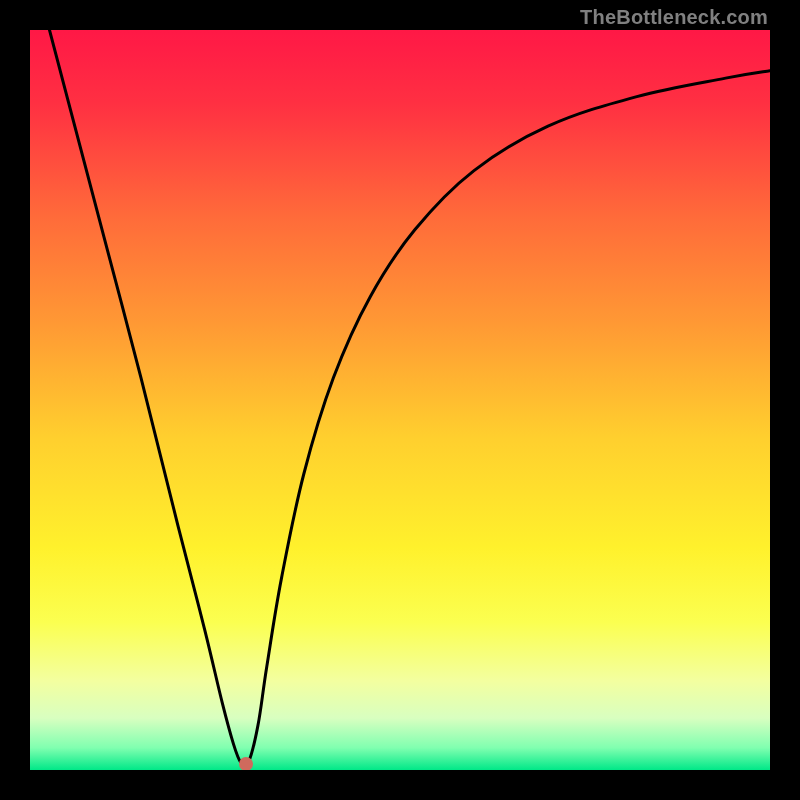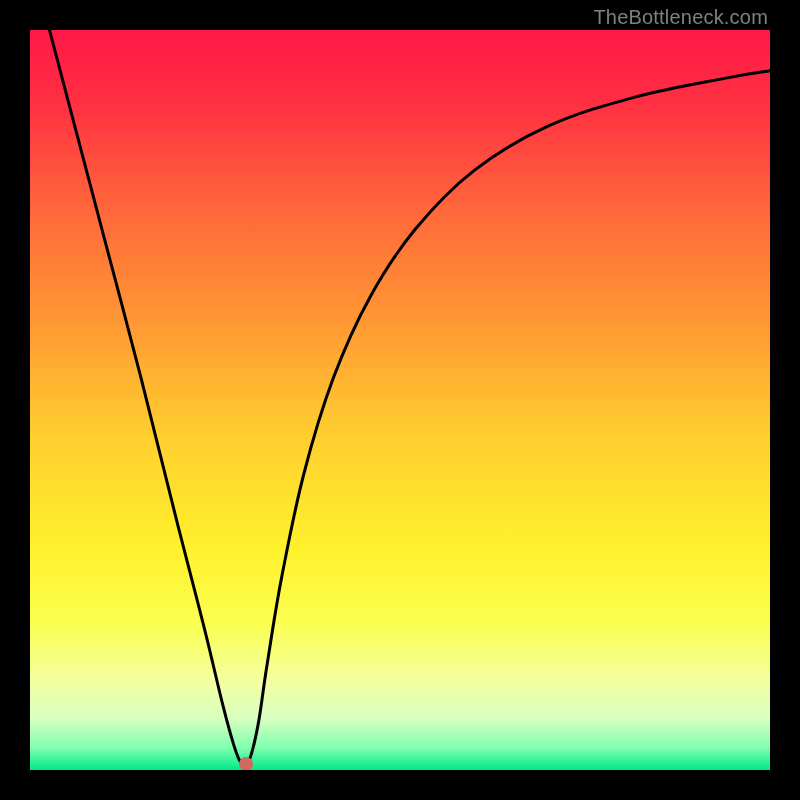--- a/index.html
+++ b/index.html
@@ -30,21 +30,21 @@
     top: 0;
     width: 100%;
     height: 100%;
   }
   .watermark {
     position: absolute;
     top: 6px;
     right: 32px;
     color: #808080;
     font-size: 20px;
-    font-weight: 400;
+    font-weight: 700;
     letter-spacing: 0.2px;
   }
   svg.curve {
     position: absolute;
     left: 0;
     top: 0;
   }
   .marker {
     position: absolute;
     width: 14px;

